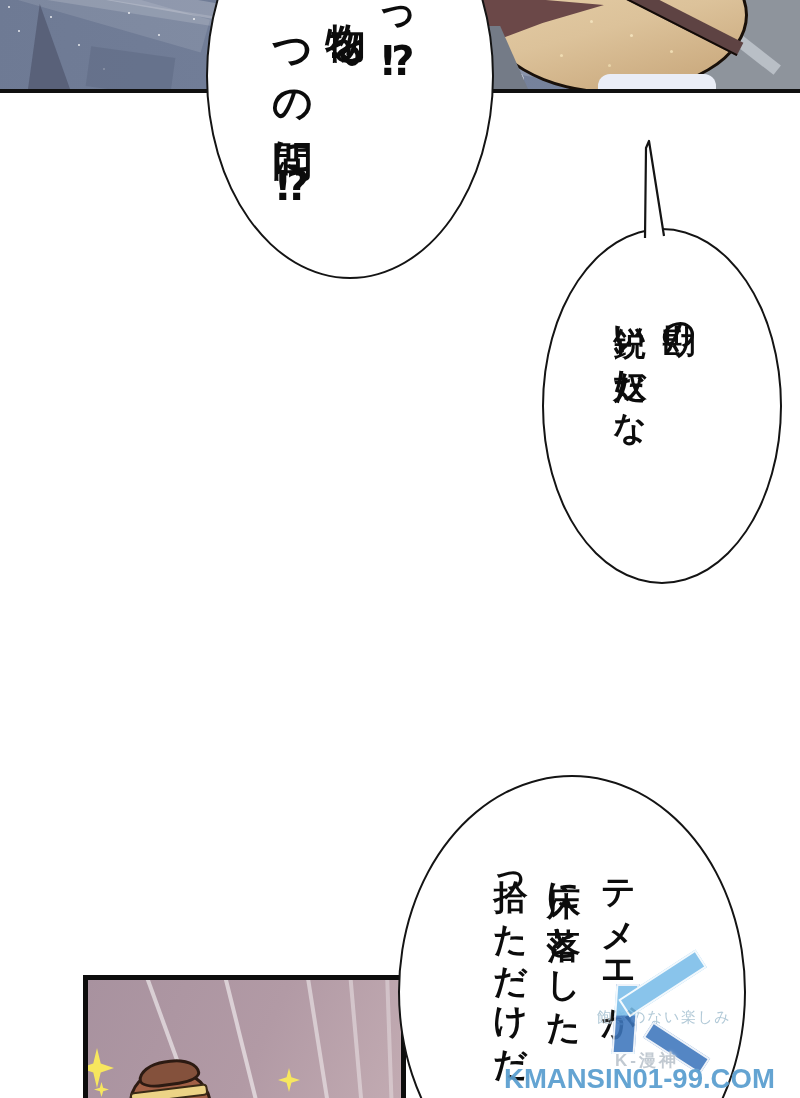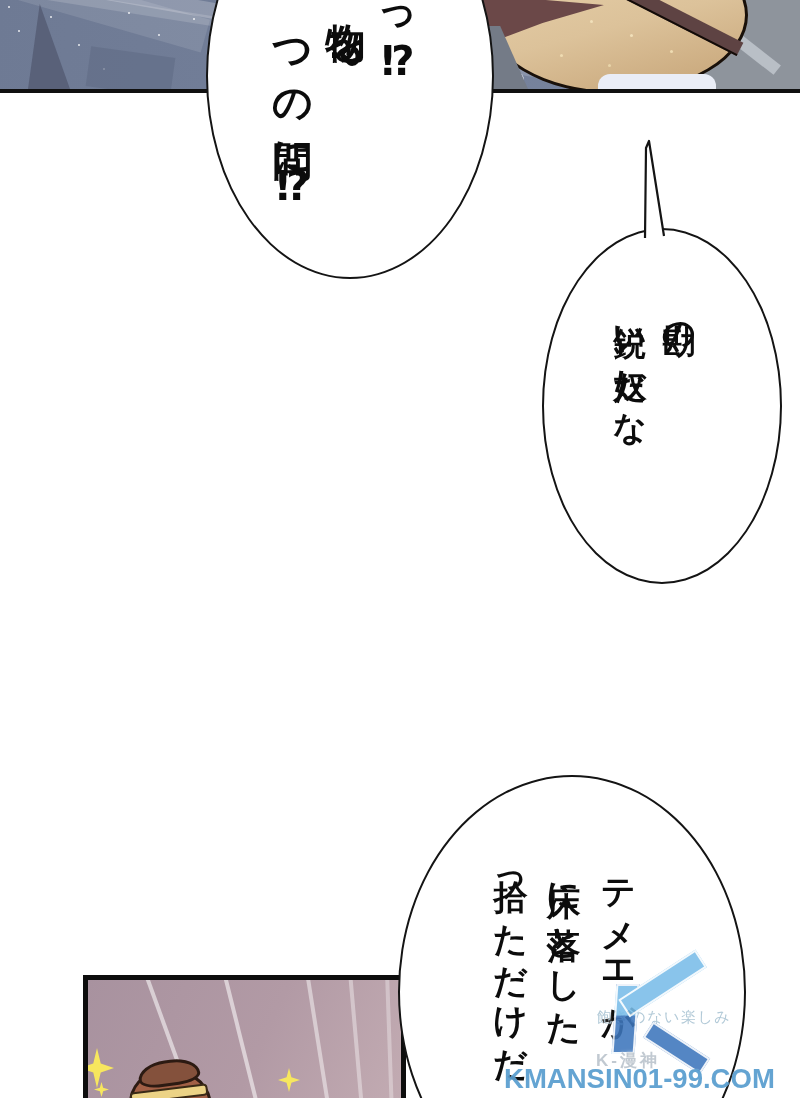--- a/index.html
+++ b/index.html
@@ -82,21 +82,21 @@
   #wm-slogan{left:597px;top:1008px;font-size:15px;font-weight:400;letter-spacing:1.5px;
              color:rgba(173,198,213,.95);text-shadow:0 0 2px rgba(255,255,255,.85);}
   #wm-logo{left:610px;top:982px;width:105px;height:75px;opacity:.88;}
   .logo-bar{position:absolute;left:4px;top:2px;width:19px;height:66px;
             background:linear-gradient(180deg,#79bde9 0 45%,#3d76bc 45%);
             border:2px solid rgba(255,255,255,.9);transform:skewX(-4deg);}
   .logo-arm-light{position:absolute;left:14px;top:16px;width:88px;height:17px;background:#79bde9;
                   border:2px solid rgba(255,255,255,.9);transform:rotate(-33deg);transform-origin:left center;}
   .logo-arm-dark{position:absolute;left:38px;top:38px;width:64px;height:15px;background:#3d76bc;
                  border:2px solid rgba(255,255,255,.9);transform:rotate(33deg);transform-origin:left center;}
-  #wm-brand{left:596px;top:1049px;font-size:17px;font-weight:700;letter-spacing:3px;
+  #wm-brand{left:615px;top:1049px;font-size:17px;font-weight:700;letter-spacing:3px;
             color:rgba(188,196,205,.92);text-shadow:0 0 2px rgba(255,255,255,.9),0 0 4px rgba(255,255,255,.6);}
   #wm-url{left:504px;top:1064px;font-size:27px;font-weight:700;letter-spacing:0px;
           color:rgba(73,148,202,.85);text-shadow:0 0 1px rgba(255,255,255,.55);transform:scaleX(1.02);
           transform-origin:left;}
 </style>
 </head>
 <body>
 
 <div class="abs" id="panel-top">
   <div class="clip">

